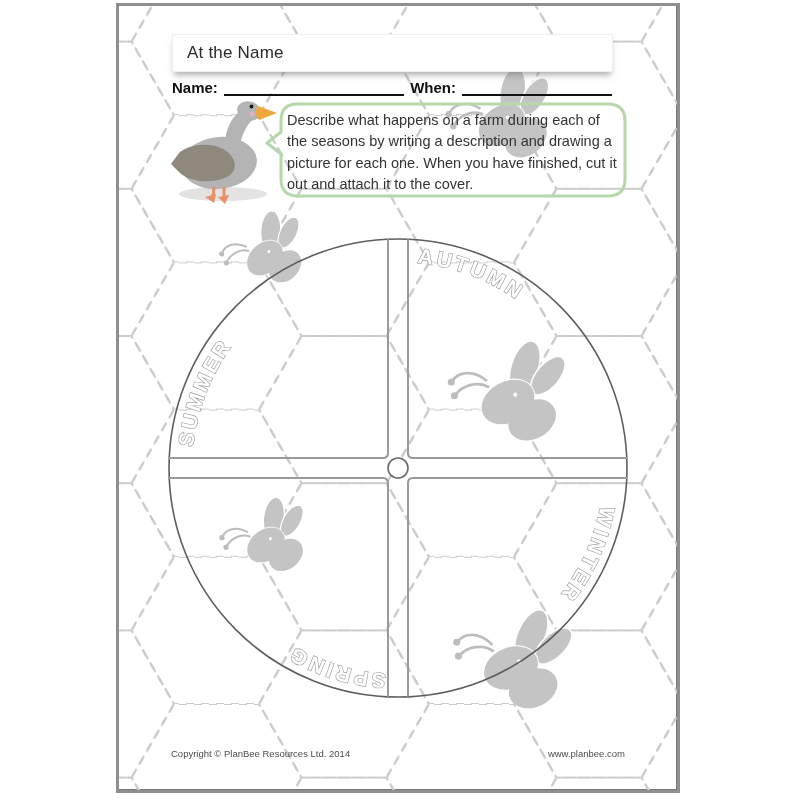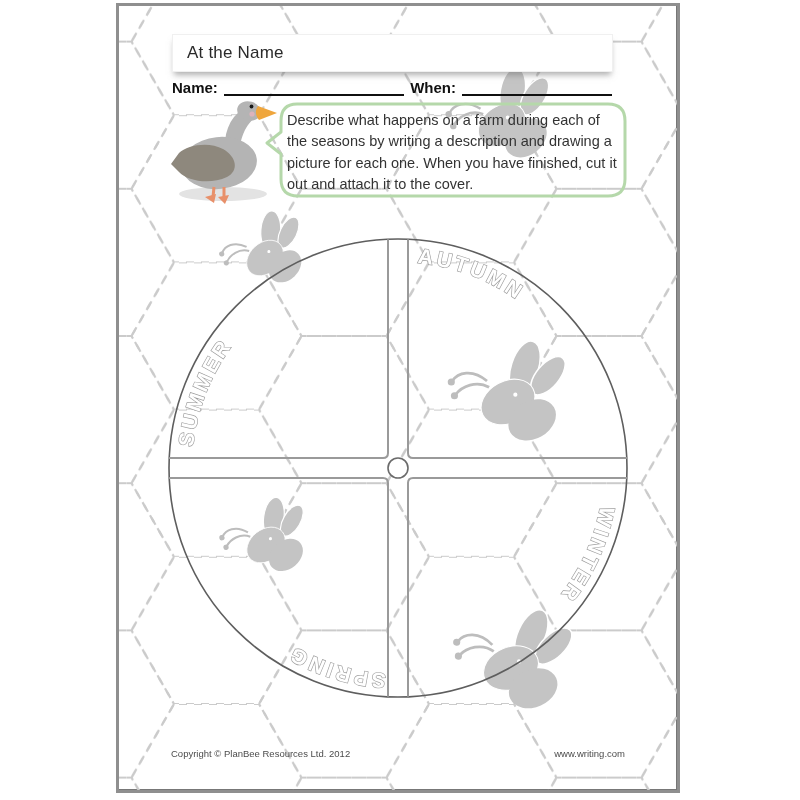--- a/index.html
+++ b/index.html
@@ -137,19 +137,19 @@
       <div class="namedate">
         <span>Name:</span>
         <span class="nd-line name"></span>
         <span>When:</span>
         <span class="nd-line date"></span>
       </div>
 
       <div class="bubble-text">Describe what happens on a farm during each of the seasons by writing a description and drawing a picture for each one. When you have finished, cut it out and attach it to the cover.</div>
 
       <div class="footer">
-        <span>Copyright © PlanBee Resources Ltd. 2012</span>
-        <span>www.writing.com</span>
+        <span>Copyright © PlanBee Resources Ltd. 2014</span>
+        <span>www.planbee.com</span>
       </div>
 
     </div>
   </div>
 </div>
 
 </body></html>

